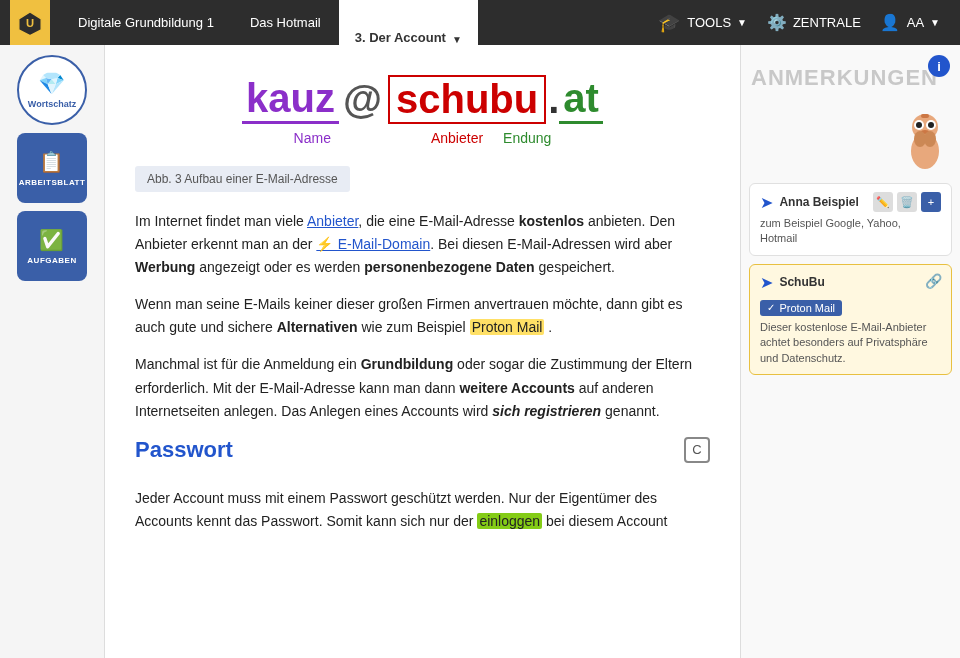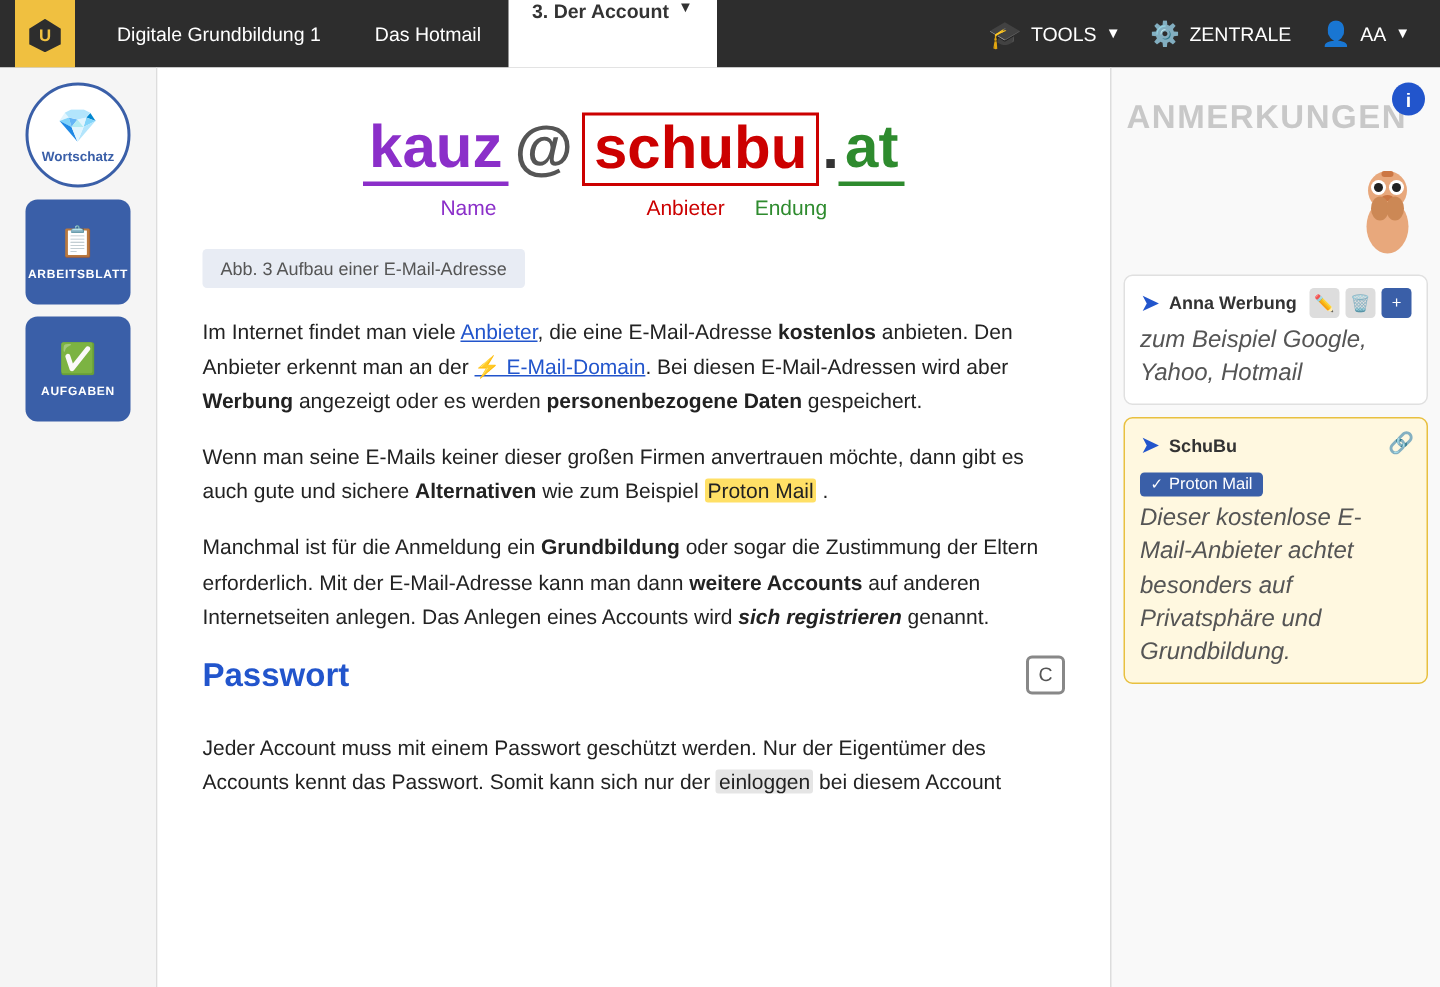--- a/index.html
+++ b/index.html
@@ -28,21 +28,21 @@
       padding: 0 18px;
       height: 58px;
       display: flex; align-items: center;
       font-size: 13px;
       cursor: pointer;
       white-space: nowrap;
     }
     .nav-item-account {
       background: #fff;
       color: #333;
-      display: flex; align-items: flex-start; gap: 6px;
+      display: flex; align-items: flex-end; gap: 6px;
       padding: 0 16px;
       height: 45px;
       font-size: 13px;
       font-weight: bold;
       cursor: pointer;
     }
     .nav-spacer { flex: 1; }
     .nav-tools {
       display: flex; align-items: center; gap: 20px;
       padding: 0 10px;
@@ -280,24 +280,23 @@
       width: 20px; height: 20px;
       border-radius: 3px;
       display: flex; align-items: center; justify-content: center;
       font-size: 11px;
       cursor: pointer;
     }
     .annotation-action.edit { background: #ddd; }
     .annotation-action.delete { background: #ddd; }
     .annotation-action.add { background: #3a5fa8; color: white; }
     .annotation-text {
-      font-size: 16px;
+      font-size: 11px;
       color: #555;
       line-height: 1.4;
-      font-style: italic;
     }
 
     .annotation-card2 {
       margin: 4px 8px;
       background: #fff8e0;
       border-radius: 6px;
       border: 1px solid #e8c040;
       padding: 8px 10px;
     }
     .annotation-link-icon {
@@ -424,21 +423,21 @@
       genannt.
     </p>
 
     
     <div class="section-heading">
       <span>Passwort</span>
       <div class="section-c-badge">C</div>
     </div>
     <p class="body-text">
       Jeder Account muss mit einem Passwort geschützt werden. Nur der Eigentümer des Accounts
-      kennt das Passwort. Somit kann sich nur der <span style="background:#e5e5e5; padding:0 2px; border-radius:2px;">einloggen</span> bei diesem Account
+      kennt das Passwort. Somit kann sich nur der <span style="background:#84cc16; padding:0 2px; border-radius:2px;">einloggen</span> bei diesem Account
     </p>
 
   </div>
 
   <div class="right-sidebar">
     <div class="info-icon">i</div>
     <div class="anmerkungen-header">ANMERKUNGEN</div>
 
     <div class="avatar-container">
       <div class="avatar">
@@ -454,38 +453,38 @@
           <ellipse cx="20" cy="38" rx="6" ry="8" fill="#cc8855"></ellipse>
           <ellipse cx="30" cy="38" rx="6" ry="8" fill="#cc8855"></ellipse>
           <rect x="21" y="13" width="8" height="4" rx="2" fill="#cc7744"></rect>
         </svg>
       </div>
     </div>
 
     <div class="annotation-card">
       <div class="annotation-header">
         <span class="annotation-arrow">➤</span>
-        <span class="annotation-user">Anna Werbung</span>
+        <span class="annotation-user">Anna Beispiel</span>
         <div class="annotation-actions">
           <div class="annotation-action edit">✏️</div>
           <div class="annotation-action delete">🗑️</div>
           <div class="annotation-action add">+</div>
         </div>
       </div>
       <div class="annotation-text">zum Beispiel Google, Yahoo, Hotmail</div>
     </div>
 
     <div class="annotation-card2" style="position:relative;">
       <div class="annotation-header">
         <span class="annotation-arrow">➤</span>
         <span class="annotation-user">SchuBu</span>
         <span class="annotation-link-icon">🔗</span>
       </div>
       <div class="annotation-tag">
         <span class="annotation-tag-check">✓</span>
         <span>Proton Mail</span>
       </div>
-      <div class="annotation-text">Dieser kostenlose E-Mail-Anbieter achtet besonders auf Privatsphäre und Grundbildung.</div>
+      <div class="annotation-text">Dieser kostenlose E-Mail-Anbieter achtet besonders auf Privatsphäre und Datenschutz.</div>
     </div>
 
   </div>
 
 </div>
 
 </body></html>

